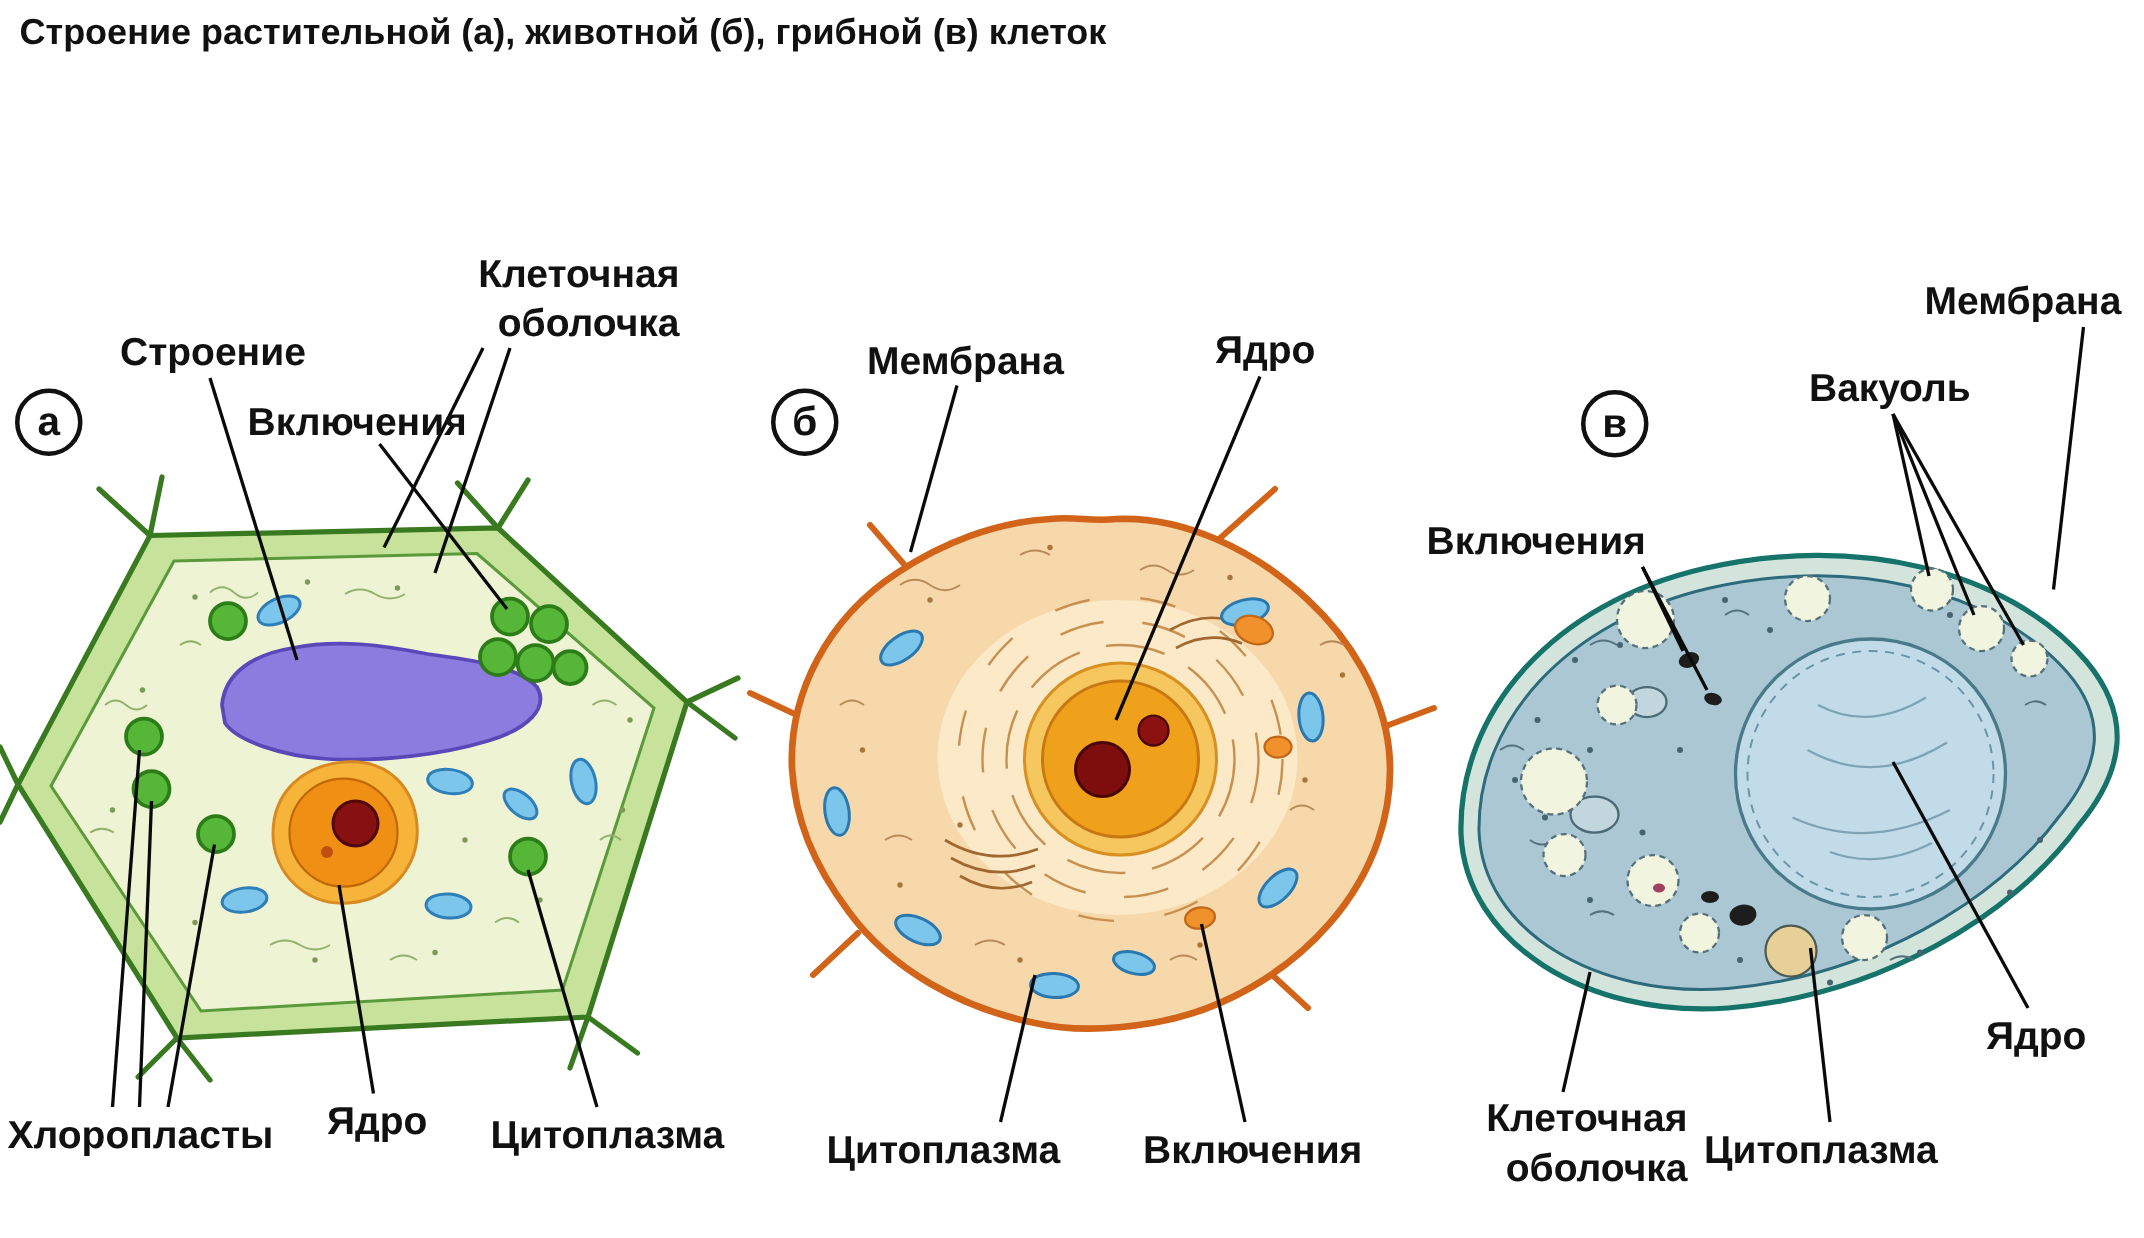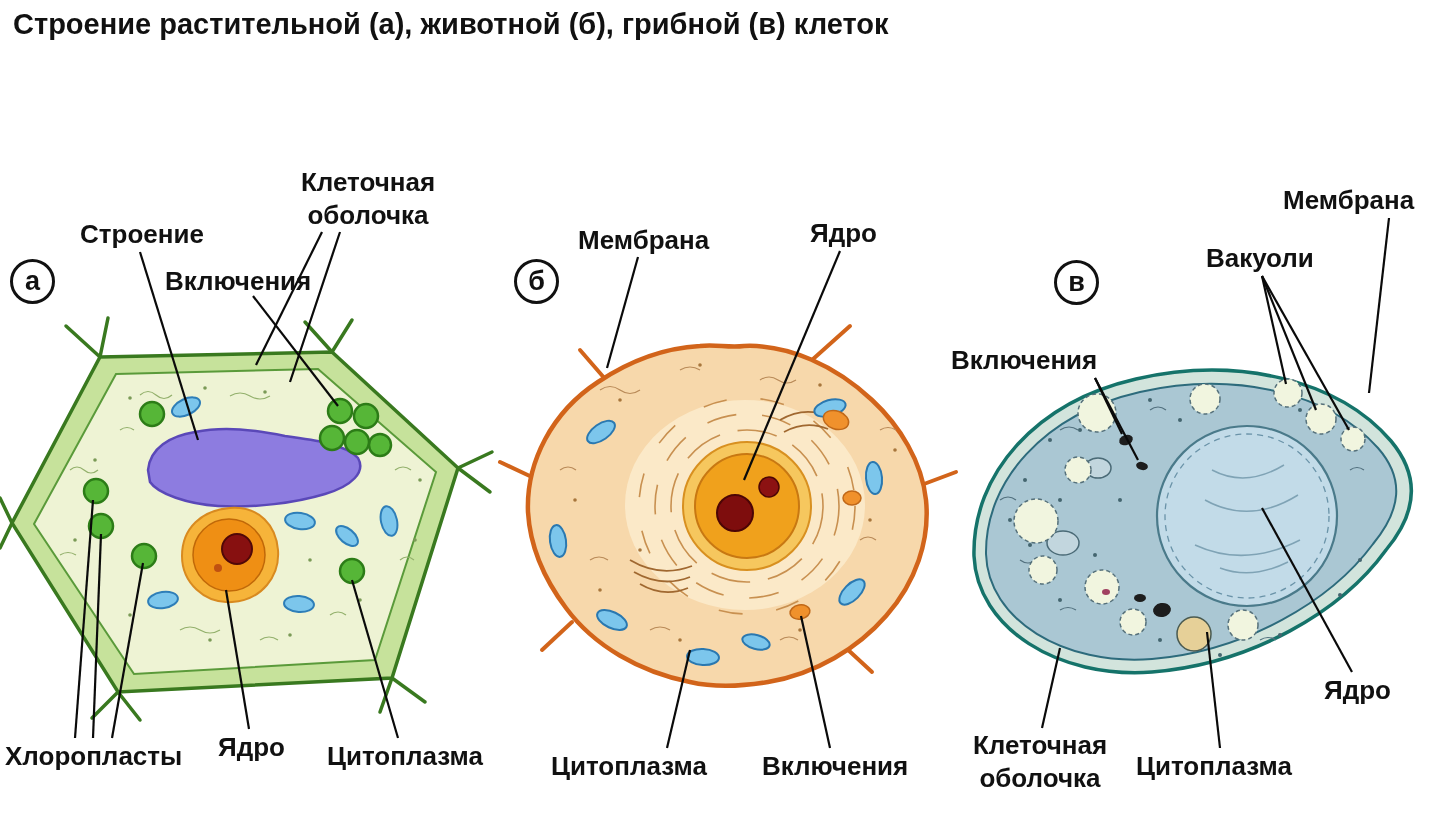--- a/index.html
+++ b/index.html
@@ -2,27 +2,27 @@
 <html><head>
 <meta charset="utf-8">
 <style>
   html,body { margin:0; padding:0; background:#ffffff; }
   .canvas {
     position:relative; width:1429px; height:825px; background:#ffffff;
     font-family:"Liberation Sans", sans-serif; overflow:hidden;
   }
   .title {
     position:absolute; left:13px; top:8px;
-    font-size:29px; font-weight:700; color:#111; white-space:nowrap;
+    font-size:24px; font-weight:700; color:#111; white-space:nowrap;
   }
   .label {
     position:absolute; font-size:26px; font-weight:700; color:#111;
     white-space:pre-line; line-height:1.25; z-index:2;
   }
-  .label.center { text-align:center; width:170px; }
+  .label.center { text-align:right; width:170px; }
   .badge {
     position:absolute; width:45px; height:45px; box-sizing:border-box;
     border:3px solid #111; border-radius:50%; background:#fff;
     display:flex; align-items:center; justify-content:center;
     font-size:27px; font-weight:700; color:#111; z-index:2;
   }
   svg.scene { position:absolute; left:0; top:0; z-index:1; }
 </style>
 </head>
 <body>
@@ -307,20 +307,20 @@
   <div class="label" style="left:5px; top:740px;text-align:center;">Хлоропласты</div>
   <div class="label" style="left:218px; top:731px;">Ядро</div>
   <div class="label" style="left:327px; top:740px;">Цитоплазма</div>
 
   <div class="label" style="left:578px; top:224px;">Мембрана</div>
   <div class="label" style="left:810px; top:217px;">Ядро</div>
   <div class="label" style="left:551px; top:750px;">Цитоплазма</div>
   <div class="label" style="left:762px; top:750px;">Включения</div>
 
   <div class="label" style="left:1283px; top:184px;">Мембрана</div>
-  <div class="label" style="left:1206px; top:242px;">Вакуоли</div>
+  <div class="label" style="left:1206px; top:242px;">Вакуоль</div>
   <div class="label" style="left:951px; top:344px;">Включения</div>
   <div class="label" style="left:1324px; top:674px;">Ядро</div>
   <div class="label center" style="left:955px; top:729px;">Клеточная
 оболочка</div>
   <div class="label" style="left:1136px; top:750px;">Цитоплазма</div>
 
 </div>
 
 </body></html>

